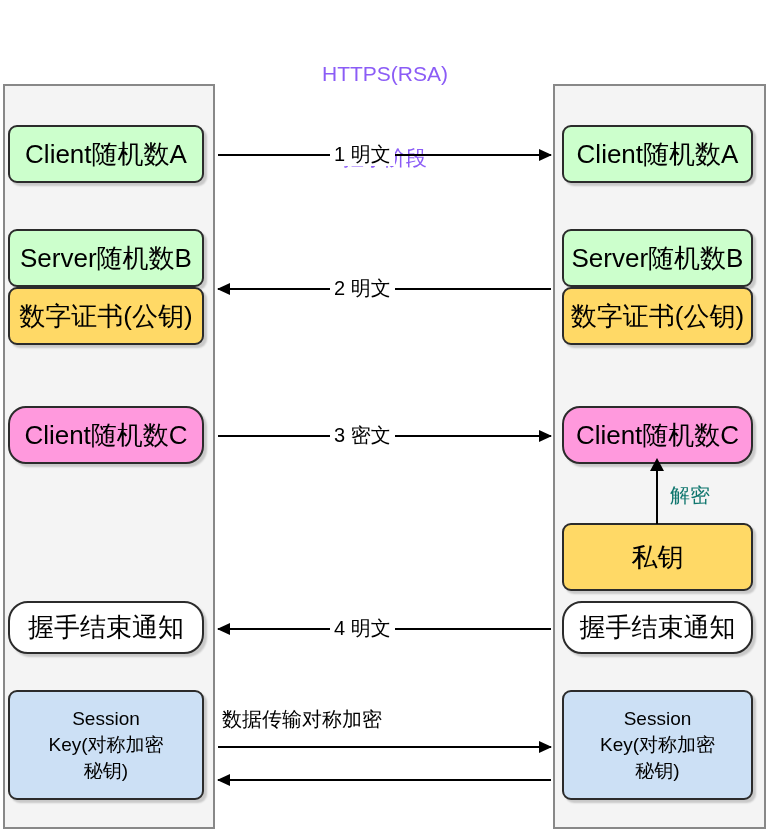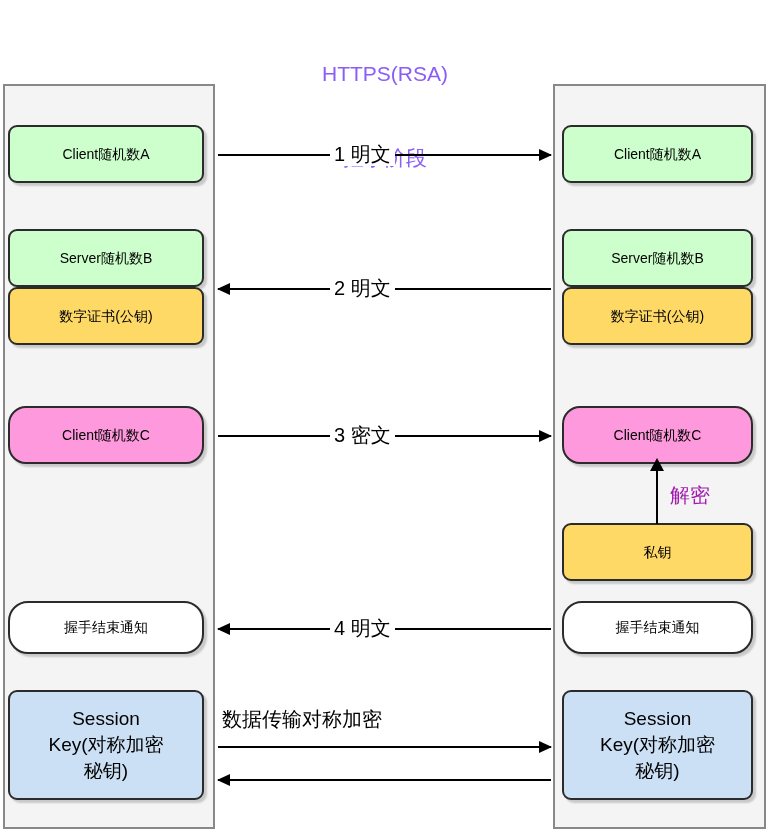--- a/index.html
+++ b/index.html
@@ -43,21 +43,21 @@
   
   .box {
     position: absolute;
     box-sizing: border-box;
     border: 2px solid #2b2b2b;
     border-radius: 9px;
     display: flex;
     align-items: center;
     justify-content: center;
     text-align: center;
-    font-size: 14px;
+    font-size: 26px;
     line-height: 25px;
     box-shadow: 3px 3px 2px rgba(0,0,0,0.18);
     white-space: pre-line;
     padding: 0 4px;
   }
   .box.green  { background: #ccffcc; }
   .box.yellow { background: #ffd966; }
   .box.pink   { background: #ff99dd; border-radius: 18px; }
   .box.blue   { background: #cce0f5; }
   .box.white  { background: #ffffff; border-radius: 20px; }
@@ -69,21 +69,21 @@
   #b-l-randC  { left: 8px;  top: 406px; width: 196px; height: 58px; }
   #b-l-done   { left: 8px;  top: 601px; width: 196px; height: 53px; }
   #b-l-sess   { left: 8px;  top: 690px; width: 196px; height: 110px;
                 font-size: 19px; line-height: 26px; }
 
   
   #b-r-randA  { left: 562px; top: 125px; width: 191px; height: 58px; }
   #b-r-randB  { left: 562px; top: 229px; width: 191px; height: 58px; }
   #b-r-cert   { left: 562px; top: 287px; width: 191px; height: 58px; }
   #b-r-randC  { left: 562px; top: 406px; width: 191px; height: 58px; }
-  #b-r-priv   { left: 562px; top: 523px; width: 191px; height: 58px; }
+  #b-r-priv   { left: 562px; top: 523px; width: 191px; height: 68px; }
   #b-r-done   { left: 562px; top: 601px; width: 191px; height: 53px; }
   #b-r-sess   { left: 562px; top: 690px; width: 191px; height: 110px;
                 font-size: 19px; line-height: 26px; }
 
   
   .harrow {
     position: absolute;
     height: 2px;
     background: #000000;
   }
@@ -149,21 +149,21 @@
     border-right: 7px solid transparent;
     border-bottom: 13px solid #000000;
   }
   #label-decrypt {
     position: absolute;
     left: 670px;
     top: 483px;
     font-size: 20px;
     line-height: 24px;
     white-space: pre;
-    color: #a21caf;
+    color: #0f766e;
   }
 </style>
 </head>
 <body>
 
 <div id="title">
   <span class="line">HTTPS(RSA)</span>
   <span class="line">握手阶段</span>
 </div>
 

